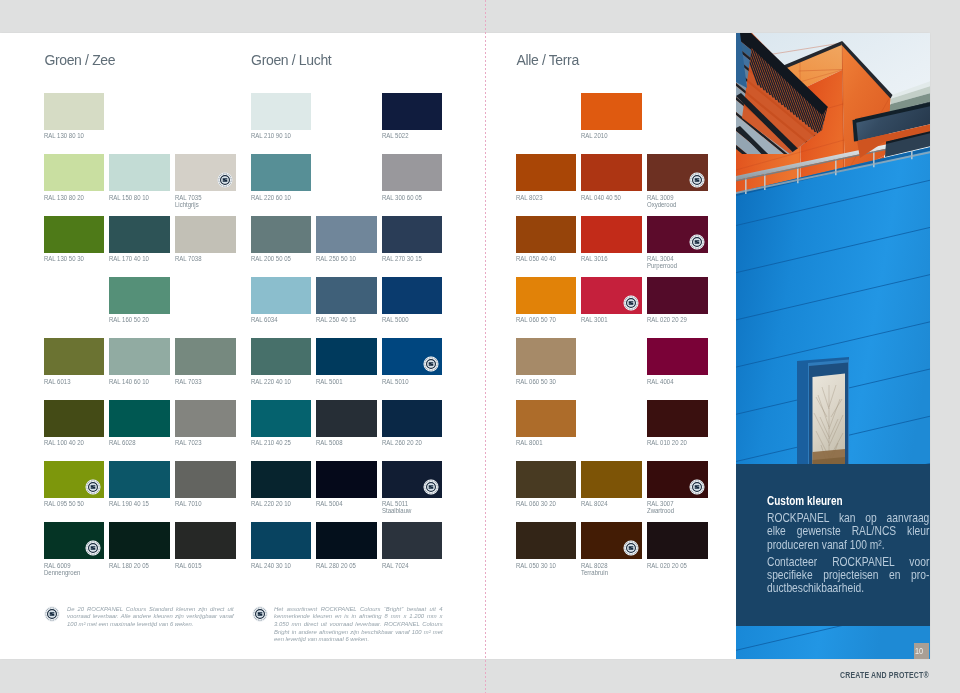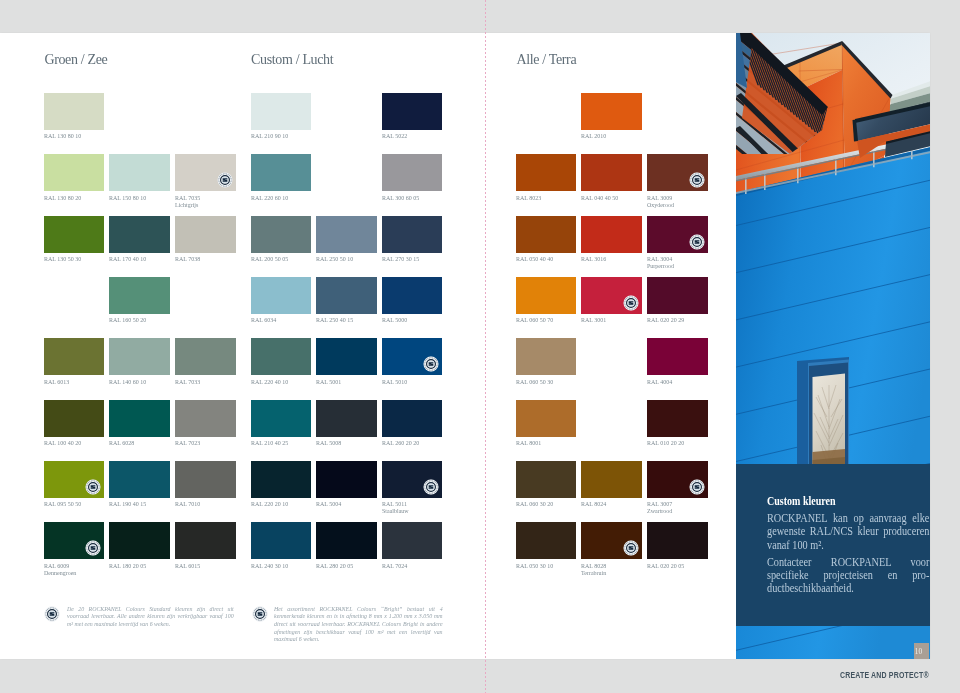--- a/index.html
+++ b/index.html
@@ -4,21 +4,21 @@
 <title>ROCKPANEL Colours</title>
 <style>
   html,body{margin:0;padding:0;}
   body{
     width:960px;height:693px;overflow:hidden;
     background:#dfe0e0;
     font-family:"Liberation Sans",sans-serif;
     -webkit-font-smoothing:antialiased;
   }
   #stage{position:relative;width:960px;height:693px;}
-  #page{position:absolute;left:0;top:32.6px;width:930px;height:626.6px;background:#fff;overflow:hidden;box-shadow:0 0 2px rgba(0,0,0,0.05);font-family:Liberation Serif, serif;}
+  #page{position:absolute;left:0;top:32.6px;width:930px;height:626.6px;background:#fff;overflow:hidden;box-shadow:0 0 2px rgba(0,0,0,0.05);}
 
   
   #fold{position:absolute;left:485px;top:0;width:1px;height:693px;
     background:repeating-linear-gradient(to bottom,#e8a9c4 0 2px,rgba(255,255,255,0) 2px 4px);
     z-index:9;}
 
   .group{position:absolute;top:0;}
   .gtitle{position:absolute;font-size:14px;color:#5f6d77;letter-spacing:-.35px;white-space:nowrap;}
   .cell{position:absolute;width:60.6px;}
   .sw{position:relative;width:60.6px;height:37.1px;}
@@ -223,21 +223,21 @@
   <div class="cell" style="left:65.6px;top:489.7px">
     <div class="sw" style="background:#07201a"></div>
     <div class="lbl"><span>RAL 180 20 05</span></div>
   </div>
   <div class="cell" style="left:131.2px;top:489.7px">
     <div class="sw" style="background:#262826"></div>
     <div class="lbl"><span>RAL 6015</span></div>
   </div>
 </div>
 <div class="group" style="left:250.5px">
-  <div class="gtitle" style="left:0.6px;top:19.6px">Custom / Lucht</div>
+  <div class="gtitle" style="left:0.6px;top:19.6px">Groen / Lucht</div>
   <div class="cell" style="left:0.0px;top:60.5px">
     <div class="sw" style="background:#dde9e8"></div>
     <div class="lbl"><span>RAL 210 90 10</span></div>
   </div>
   <div class="cell" style="left:131.2px;top:60.5px">
     <div class="sw" style="background:#101c3e"></div>
     <div class="lbl"><span>RAL 5022</span></div>
   </div>
   <div class="cell" style="left:0.0px;top:121.8px">
     <div class="sw" style="background:#578f96"></div>

